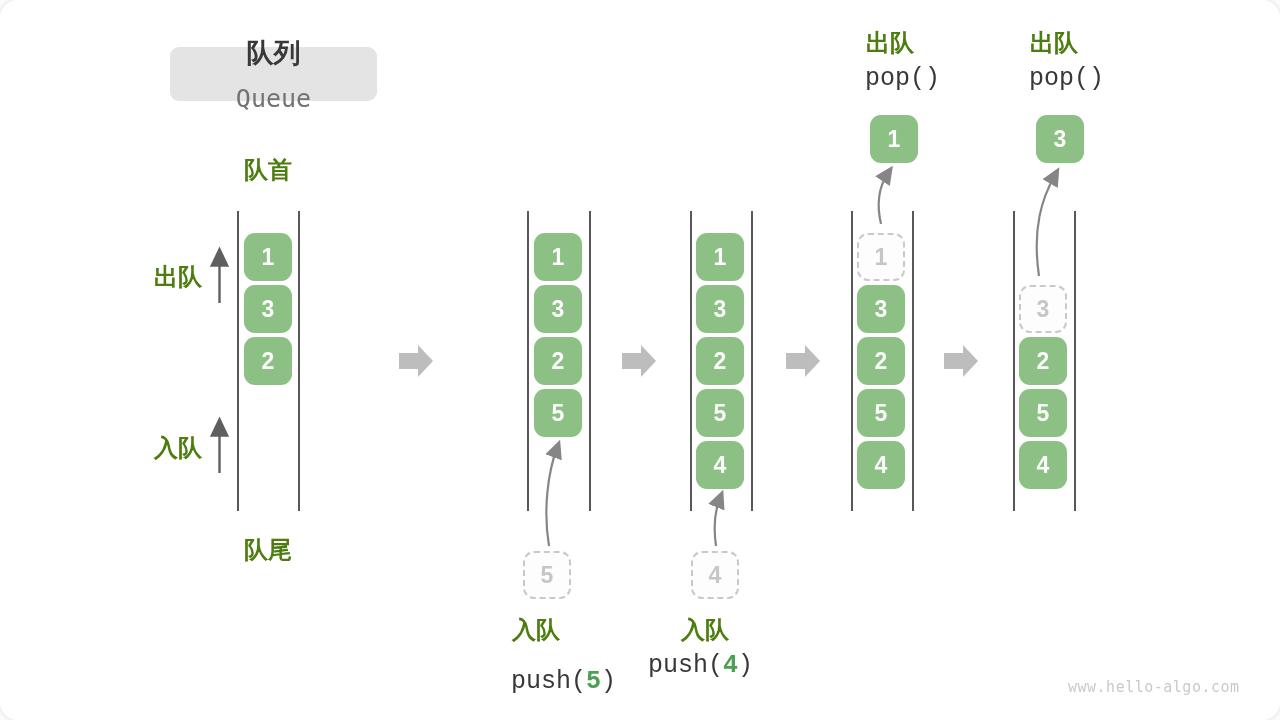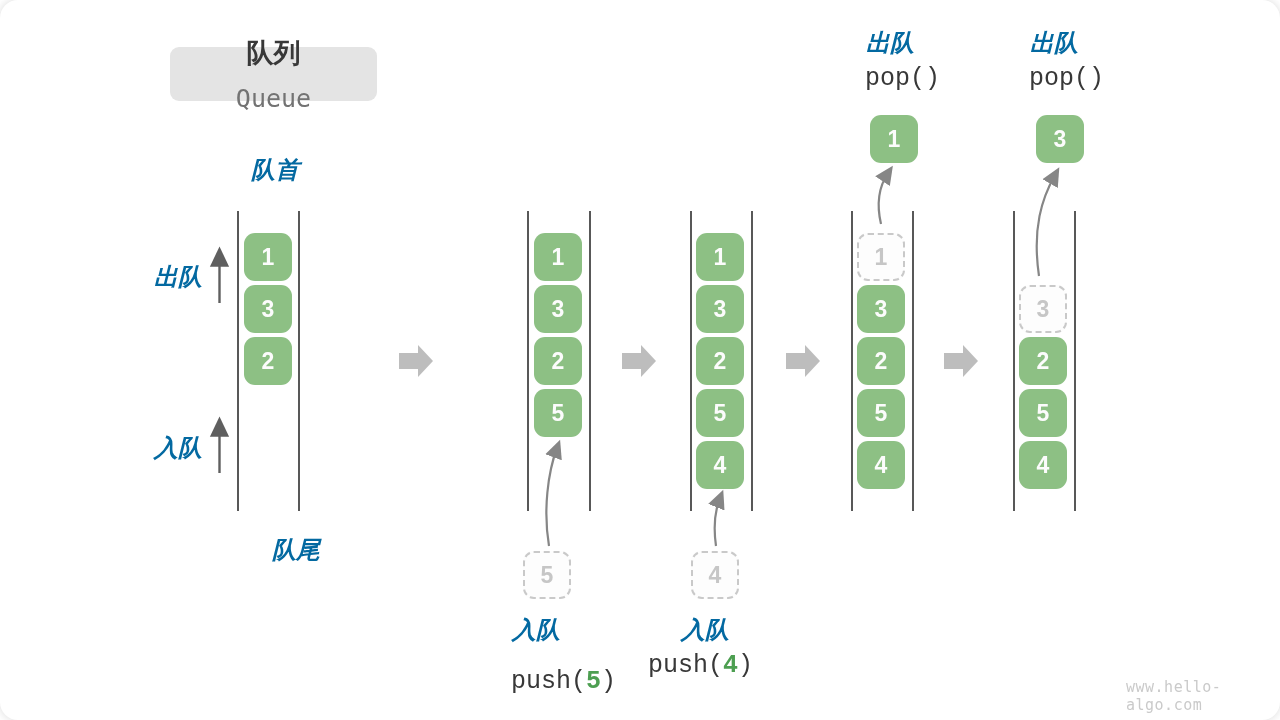--- a/index.html
+++ b/index.html
@@ -5,48 +5,48 @@
   html,body{margin:0;padding:0;background:#ffffff;}
   .canvas{position:relative;width:1280px;height:720px;background:#ffffff;border-radius:18px;
           box-shadow:0 0 10px rgba(0,0,0,.15);overflow:hidden;
           font-family:"Liberation Sans",sans-serif;}
   
   .badge{position:absolute;left:170px;top:47px;width:207px;height:54px;background:#E4E4E4;
          border-radius:9px;display:flex;align-items:center;justify-content:center;gap:13px;flex-direction:column;}
   .badge .zh{font-weight:bold;font-size:27px;color:#383838;}
   .badge .en{font-family:"DejaVu Sans Mono",monospace;font-size:25px;color:#737373;}
   
-  .zh-label{position:absolute;font-weight:bold;font-size:24px;color:#0369a1;line-height:1;white-space:nowrap;font-style:italic;}
+  .zh-label{position:absolute;font-weight:bold;font-size:24px;color:#4d7c0f;line-height:1;white-space:nowrap;}
   .code{position:absolute;font-family:Liberation Mono, monospace;font-size:25px;color:#383838;line-height:1;white-space:nowrap;}
   .code .arg{color:#4D9F51;font-weight:bold;}
   
   .rail{position:absolute;top:211px;height:300px;width:1.5px;background:#585858;}
   
   .cell{position:absolute;width:48px;height:48px;border-radius:11px;background:#8DC084;
         color:#FCFCFC;font-weight:bold;font-size:23px;
         display:flex;align-items:center;justify-content:center;}
   .cell.dashed{background:#FDFDFD;border:2.5px dashed #C9C9C9;color:#C6C6C6;box-sizing:border-box;}
   .r0{top:233px}.r1{top:285px}.r2{top:337px}.r3{top:389px}.r4{top:441px}
   .c1{left:244px}.c2{left:534px}.c3{left:696px}.c4{left:857px}.c5{left:1019px}
   .overlay{position:absolute;left:0;top:0;pointer-events:none;}
-  .watermark{position:absolute;left:1126px;top:678px;font-family:"DejaVu Sans Mono",monospace;
+  .watermark{position:absolute;left:1068px;top:678px;font-family:"DejaVu Sans Mono",monospace;
              font-size:15px;color:#CACACA;letter-spacing:.5px;}
 </style>
 </head>
 <body>
 
 <div class="canvas">
 
   <div class="badge">
     <span class="zh">队列</span>
     <span class="en">Queue</span>
   </div>
 
-  <div class="zh-label" style="left:244px;top:158px;width:62px;text-align:center;">队首</div>
-  <div class="zh-label" style="left:237px;top:538px;width:62px;text-align:center;margin-left:28px;">队尾</div>
+  <div class="zh-label" style="left:237px;top:158px;width:62px;text-align:center;">队首</div>
+  <div class="zh-label" style="left:237px;top:538px;width:62px;text-align:center;">队尾</div>
 
   <div class="zh-label" style="left:154px;top:265px;">出队</div>
   <div class="zh-label" style="left:154px;top:436px;">入队</div>
 
   <svg class="overlay" width="1280" height="720" viewBox="0 0 1280 720">
     <defs>
       <marker id="ahDark" markerWidth="9" markerHeight="9" refX="4.5" refY="4.5" orient="auto-start-reverse">
         <path d="M0,0.5 L8.5,4.5 L0,8.5 Z" fill="#5F5F5F"></path>
       </marker>
       <marker id="ahMid" markerWidth="9" markerHeight="9" refX="4.5" refY="4.5" orient="auto-start-reverse">

